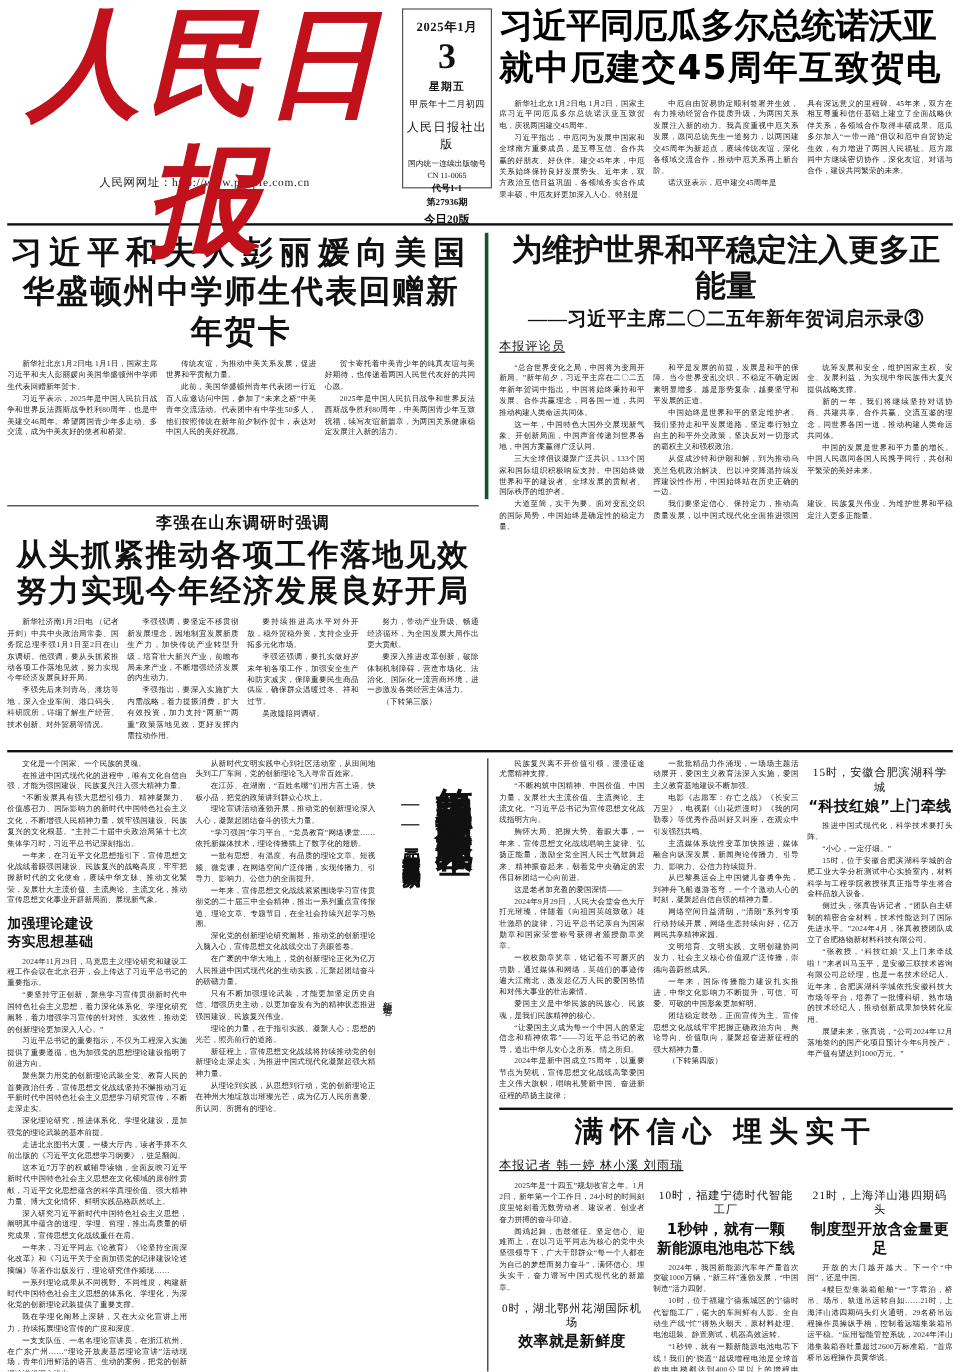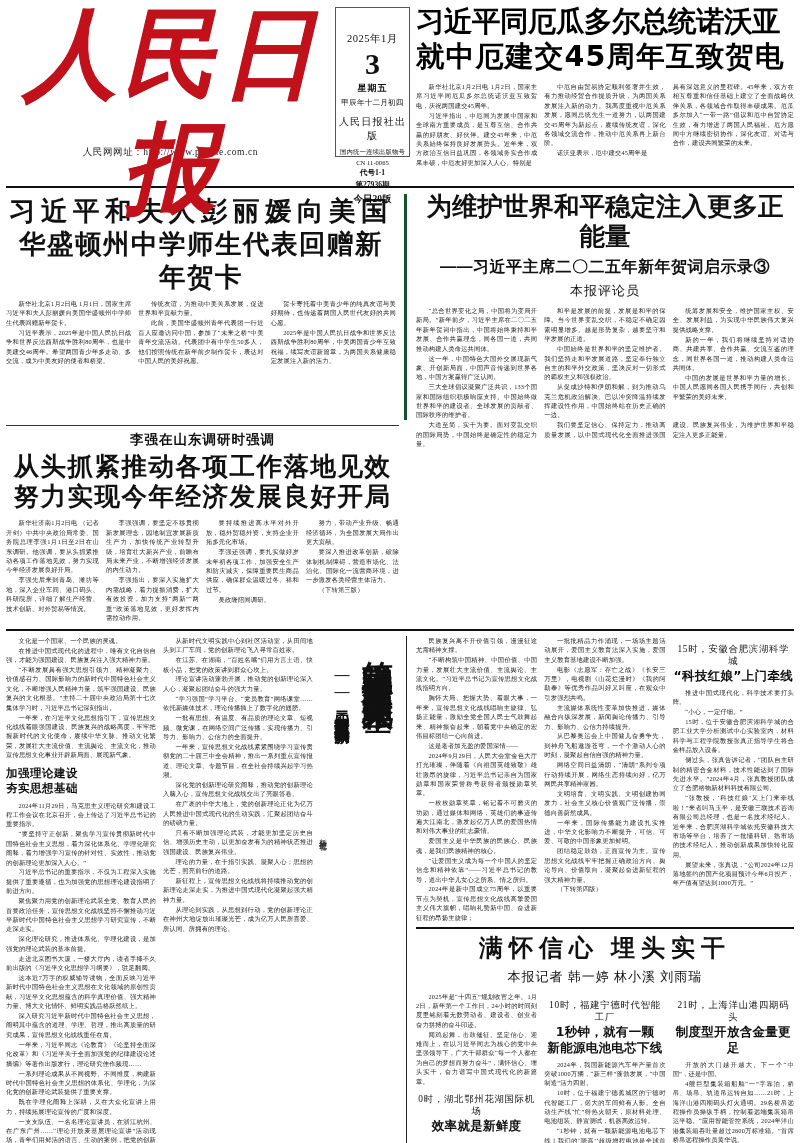--- a/index.html
+++ b/index.html
@@ -48,21 +48,21 @@
 
   .mh-datebox {
     width: 92px;
     border: 1.5px solid #555;
     padding: 4px 2px 3px 2px;
     margin-top: 3px;
     text-align: center;
     height: 150px;
     display: flex; flex-direction: column; align-items: center;
   }
-  .db-ym { font-size: 10.5px; font-weight: normal; letter-spacing: 0.5px; margin-top: 20px;}
+  .db-ym { font-size: 10.5px; font-weight: bold; letter-spacing: 0.5px; margin-top: 4px;}
   .db-day { font-size: 30px; font-weight: bold; line-height: 30px; margin: 3px 0 3px; }
   .db-wk { font-size: 9px; font-weight: bold; letter-spacing: 1px; }
   .db-lunar { font-size: 7.6px; margin-top: 3px; letter-spacing: 0.2px; }
   .db-pub { font-size: 10px; margin-top: 7px; letter-spacing: 1.2px; }
   .db-sm { font-size: 6.4px; margin-top: 5px; letter-spacing: 0.1px; }
   .db-sm2 { font-size: 6.6px; margin-top: 2px; }
   .db-sm3 { font-size: 7.6px; margin-top: 2px; font-weight: bold;}
   .db-sm4 { font-size: 7.6px; margin-top: 2px; font-weight: bold;}
   .db-sm5 { font-size: 9.5px; margin-top: 3px; font-weight: bold; }
 
@@ -103,37 +103,37 @@
     font-family: "DejaVu Sans", "Liberation Sans", sans-serif;
     font-weight: bold;
     font-size: 26.5px;
     line-height: 33px;
     letter-spacing: 1.5px;
     text-align: center;
   }
   .hl-2line .wide { letter-spacing: 5.5px; }
 
   .hl-right-main {
-    font-family: Liberation Mono, monospace;
+    font-family: Liberation Serif, serif;
     font-weight: bold;
     font-size: 25.5px;
     line-height: 30px;
     letter-spacing: 0px;
     text-align: center;
   }
   .hl-right-sub {
-    font-family: Liberation Sans, sans-serif;
+    font-family: Liberation Serif, serif;
     font-weight: bold;
     font-size: 16px;
     line-height: 21px;
     text-align: center;
     letter-spacing: 0.5px;
     margin-top: 2px;
   }
-  .byline-c { text-align: center; font-size: 13px; margin-top: 5px; letter-spacing: 1px; }
+  .byline-c { font-size: 10px; margin-top: 5px; letter-spacing: 1px; text-decoration: underline; }
 
   .cols3 { display: flex; gap: 7px; margin-top: 6px; }
   .cols3 > div { flex: 1; }
 
   
   .kicker {
     text-align: center;
     font-family: "DejaVu Sans", "Liberation Sans", sans-serif;
     font-weight: bold;
     font-size: 13.5px;

